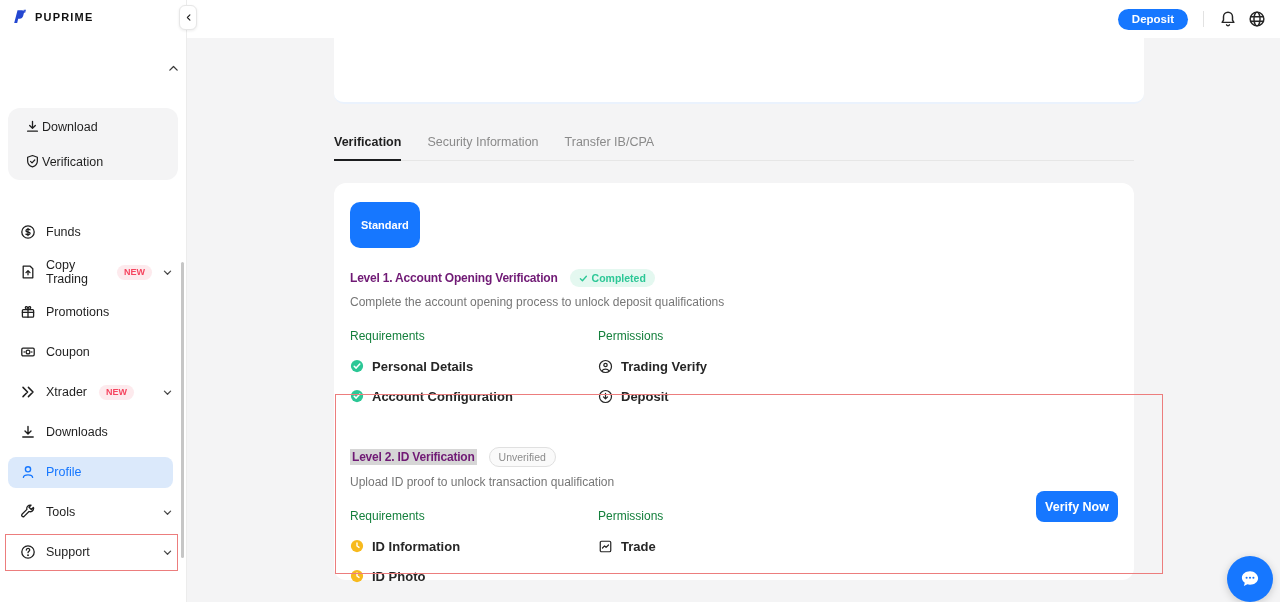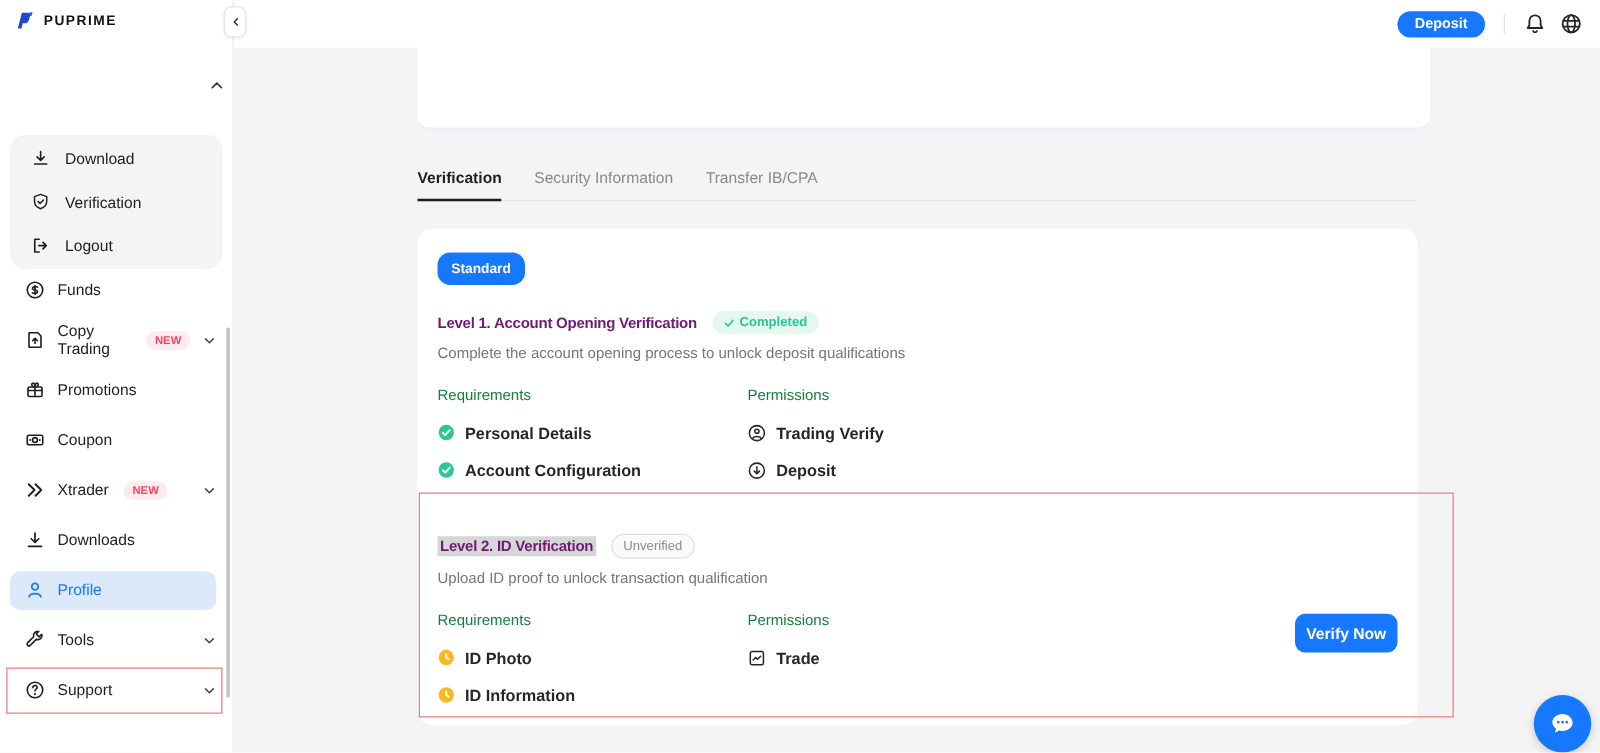--- a/index.html
+++ b/index.html
@@ -14,21 +14,21 @@
   .tb-ico { width:18px; height:18px; display:flex; align-items:center; justify-content:center; cursor:pointer; }
 
   
   .sidebar { position:absolute; left:0; top:0; width:187px; height:602px; background:#fff; border-right:1px solid #ececec; z-index:5; }
   .logo { position:absolute; left:12px; top:8px; display:flex; align-items:center; gap:6px; }
   .logo-text { font-size:11px; font-weight:700; letter-spacing:1.2px; color:#111; }
   .collapse-btn { position:absolute; left:179px; top:5px; width:18px; height:25px; background:#fff; border:1px solid #e7e7e7; border-radius:6px; box-shadow:0 1px 3px rgba(0,0,0,.08); display:flex; align-items:center; justify-content:center; z-index:7; cursor:pointer; }
   .user-collapse { position:absolute; left:165px; top:60px; width:16px; height:16px; display:flex; align-items:center; justify-content:center; cursor:pointer; color:#3a3a3a; }
 
   .acct-menu { position:absolute; left:8px; top:108px; width:170px; background:#f4f4f5; border-radius:12px; padding:1px 0; }
-  .acct-item { height:35px; display:flex; align-items:center; gap:12px; padding-left:16px; font-size:12.5px; font-weight:500; color:#1f1f1f; cursor:pointer; }
+  .acct-item { height:35px; display:flex; align-items:center; gap:2px; padding-left:16px; font-size:12.5px; font-weight:500; color:#1f1f1f; cursor:pointer; }
 
   .nav { position:absolute; left:0; top:212px; width:186px; display:flex; flex-direction:column; }
   .nav-item { height:40px; display:flex; align-items:center; gap:10px; padding:0 13px 0 20px; font-size:12.5px; font-weight:500; color:#1f1f1f; cursor:pointer; }
   .nav-item.active { height:31px; margin:4.5px 13px 4.5px 8px; padding:0 8px 0 12px; background:#dbe9fb; border-radius:8px; color:#1677ff; }
   .nav-item.active .s-ico { color:#1677ff; }
   .badge-new { font-size:9px; font-weight:700; color:#f5455f; background:#fdeaed; border-radius:8px; padding:2.5px 7px; margin-left:2px; }
   .chev { margin-left:auto; color:#4a4a4a; display:flex; }
   .s-ico { width:16px; height:16px; flex:none; display:flex; align-items:center; justify-content:center; color:#1f1f1f; }
   .side-scrollbar { position:absolute; left:181px; top:262px; width:3px; height:296px; background:#c6c6c6; border-radius:2px; z-index:6; }
 
@@ -36,21 +36,21 @@
   .main-bg { position:absolute; left:187px; top:38px; width:1093px; height:564px; background:#f4f4f5; }
   .upper-card { position:absolute; left:334px; top:38px; width:810px; height:66px; background:#fff; border-radius:0 0 10px 10px; border-bottom:2px solid #eaf2fd; }
 
   .tabs { position:absolute; left:334px; top:135px; width:800px; display:flex; gap:26px; border-bottom:1px solid #e6e6e6; }
   .tab { font-size:12.5px; color:#8a8a8a; padding-bottom:11px; position:relative; cursor:pointer; }
   .tab.active { color:#1f1f1f; font-weight:700; }
   .tab.active::after { content:""; position:absolute; left:0; right:0; bottom:-1px; height:2px; background:#1b1c1e; }
 
   .card { position:absolute; left:334px; top:183px; width:800px; height:397px; background:#fff; border-radius:12px; padding:16px; }
 
-  .plan-badge { display:inline-block; margin-top:3px; background:#1677ff; color:#fff; font-size:11px; font-weight:700; border-radius:10px; padding:7px 11px; }
+  .plan-badge { display:inline-block; margin-top:3px; background:#1677ff; color:#fff; font-size:11px; font-weight:700; border-radius:10px; padding:17px 11px; }
 
   .lvl-header { display:flex; align-items:center; gap:12px; margin-top:21px; }
   .lvl-title { font-size:12px; font-weight:700; color:#701a75; letter-spacing:-0.2px; }
   .lvl-title .hl { background:#d6d6d6; padding:1px 2px; }
   .badge-done { display:flex; align-items:center; gap:4px; background:#e4f8f0; color:#2cc796; font-size:10.5px; font-weight:600; border-radius:10px; padding:3px 9px; }
   .badge-unv { background:#fafafa; border:1px solid #e0e0e0; color:#8c8c8c; font-size:10.5px; font-weight:500; border-radius:10px; padding:3px 9px; }
   .lvl-sub { margin-top:8px; font-size:12px; color:#767676; }
 
   .lvl-grid { display:grid; grid-template-columns:248px 1fr; margin-top:20px; }
   .col-label { font-size:12px; color:#15803d; }
@@ -121,29 +121,20 @@
     </div>
     <div class="acct-item">
       <span class="s-ico">
           <svg width="15" height="15" viewBox="0 0 16 16" fill="none" stroke="currentColor" stroke-width="1.3" stroke-linecap="round" stroke-linejoin="round">
             <path d="M8 1.6l5.2 1.9v4c0 3.2-2.2 5.4-5.2 6.3-3-.9-5.2-3.1-5.2-6.3v-4L8 1.6z"></path>
             <path d="M5.9 7.8l1.6 1.6 2.9-3"></path>
           </svg>
         </span>
       <span>Verification</span>
     </div>
-    <div class="acct-item">
-      <span class="s-ico">
-          <svg width="15" height="15" viewBox="0 0 16 16" fill="none" stroke="currentColor" stroke-width="1.4" stroke-linecap="round" stroke-linejoin="round">
-            <path d="M6.8 2.6H3v10.8h3.8"></path>
-            <path d="M10 5.2L12.8 8 10 10.8M12.6 8H6.4"></path>
-          </svg>
-        </span>
-      <span>Logout</span>
-    </div>
   </div>
 
   <div class="nav">
     <div class="nav-item">
       <span class="s-ico">
           <svg width="16" height="16" viewBox="0 0 16 16" fill="none" stroke="currentColor" stroke-width="1.3" stroke-linecap="round">
             <circle cx="8" cy="8" r="6.2"></circle>
             <path d="M8 4.4v7.2M10 5.7c-2.2-1.2-4.3 0-4 1.3.35 1.5 3.8.7 4.1 2.2.25 1.3-2 2.1-4.2 1"></path>
           </svg>
         </span>
@@ -334,30 +325,30 @@
   <div class="lvl-grid">
     <div>
       <div class="col-label">Requirements</div>
       <div class="req-item">
         <span class="dot-ico">
             <svg width="14" height="14" viewBox="0 0 16 16">
               <circle cx="8" cy="8" r="7" fill="#f7ba1e"></circle>
               <path d="M8 4.6V8l2.3 1.6" fill="none" stroke="#fff" stroke-width="1.6" stroke-linecap="round" stroke-linejoin="round"></path>
             </svg>
           </span>
-        <span>ID Photo</span>
+        <span>ID Information</span>
       </div>
       <div class="req-item">
         <span class="dot-ico">
             <svg width="14" height="14" viewBox="0 0 16 16">
               <circle cx="8" cy="8" r="7" fill="#f7ba1e"></circle>
               <path d="M8 4.6V8l2.3 1.6" fill="none" stroke="#fff" stroke-width="1.6" stroke-linecap="round" stroke-linejoin="round"></path>
             </svg>
           </span>
-        <span>ID Information</span>
+        <span>ID Photo</span>
       </div>
     </div>
     <div>
       <div class="col-label">Permissions</div>
       <div class="req-item">
         <span class="perm-ico">
             <svg width="15" height="15" viewBox="0 0 16 16" fill="none" stroke="currentColor" stroke-width="1.3" stroke-linecap="round" stroke-linejoin="round">
               <rect x="2.4" y="2.4" width="11.2" height="11.2" rx="1.4"></rect>
               <path d="M4.8 9.6l2.2-2.2 1.6 1.6 2.6-2.6"></path>
             </svg>

